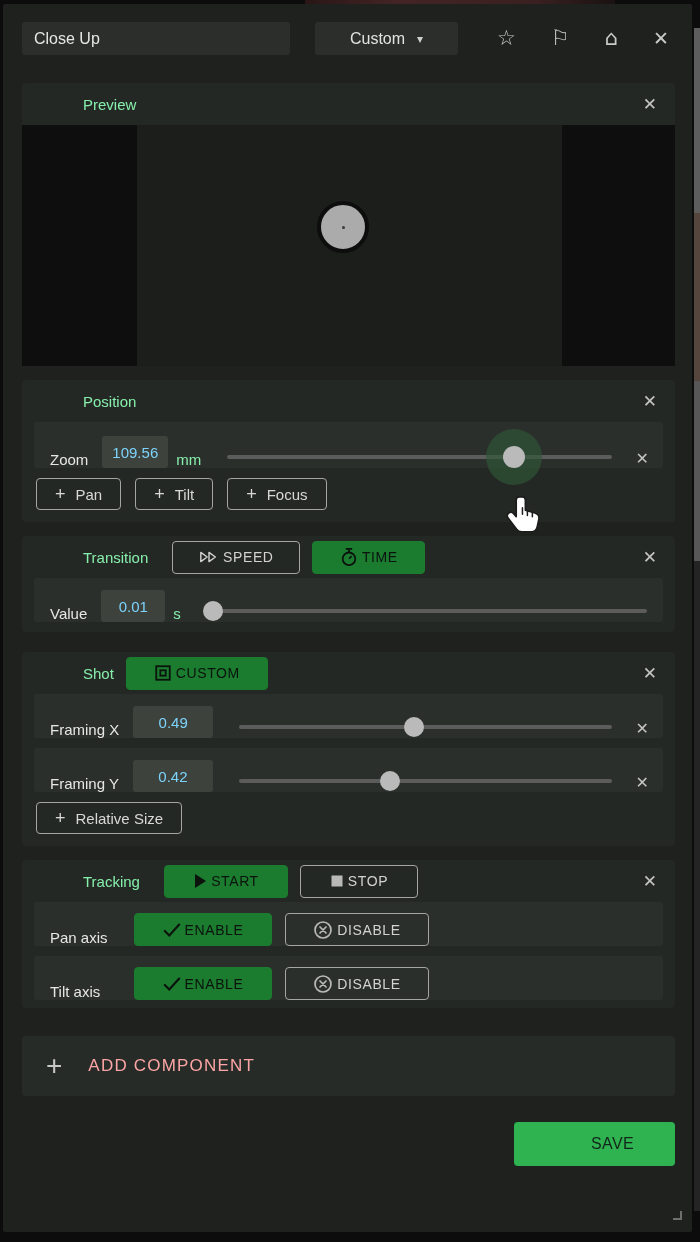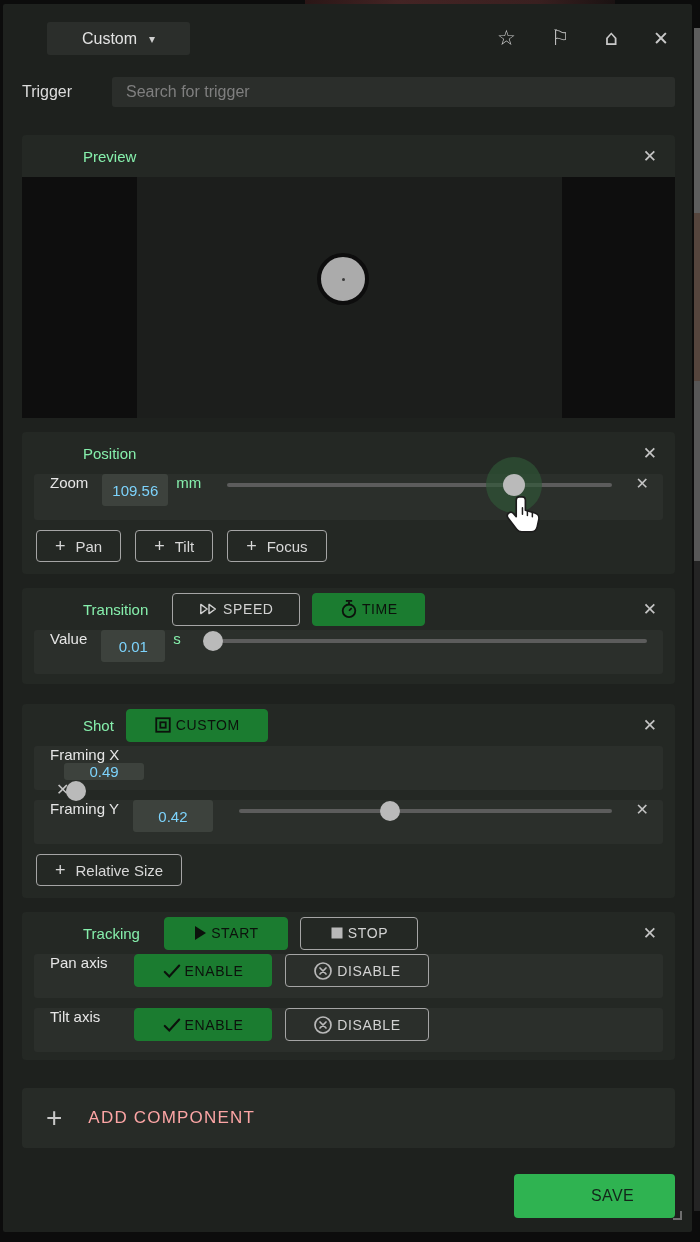--- a/index.html
+++ b/index.html
@@ -42,21 +42,21 @@
   
   .panel { background:#242824; border-radius:4px; margin-top:14px; overflow:visible; }
   .panel-header { height:42px; display:flex; align-items:center; padding:0 14px 0 14px; gap:12px; }
   .panel-title { color:#86efac; font-size:15px; font-weight:500;margin-left:47px; }
   .x-btn { margin-left:auto; color:#c4c4c4; font-size:17px; cursor:pointer;
     font-family:"DejaVu Sans", sans-serif; line-height:1; padding:2px 4px; }
   .row-x { color:#c4c4c4; font-size:16px; cursor:pointer; font-family:"DejaVu Sans",sans-serif;
     padding:0 6px; }
 
   .ctl-row { margin:0 12px; background:#2b2f2b; border-radius:3px; height:46px;
-    display:flex; align-items:flex-start; padding:0 8px 0 16px; }
+    display:flex; align-items:flex-end; padding:0 8px 0 16px; }
   .ctl-label { color:#e6e6e6; font-size:15px; white-space:nowrap; }
   .val-box { background:#3d423d; border-radius:3px; min-width:64px; height:32px;
     display:flex; align-items:center; justify-content:center; color:#7dd3fc; font-size:15px;
     margin-left:14px; padding:0 10px; }
   .unit { color:#86efac; font-size:15px; margin-left:8px; }
 
   .slider { position:relative; flex:1; height:22px; margin:0 18px 0 26px; cursor:pointer; }
   .track { position:absolute; left:0; right:0; top:9px; height:4px; background:#5c5c5c; border-radius:2px; }
   .handle { position:absolute; top:1px; width:20px; height:20px; border-radius:50%;
     background:#bababa; }
@@ -115,36 +115,33 @@
 <div id="stage">
   <div class="top-maroon"></div>
   <div class="edge-strip edge-grey1"></div>
   <div class="edge-strip edge-brown"></div>
   <div class="edge-strip edge-grey2"></div>
   <div class="edge-strip edge-dark"></div>
 
   <div class="dialog">
 
     <div class="topbar">
+      <input class="name-input" value="Close Up" style="">
       <div class="type-select">
         <span>Custom</span>
         <span class="caret">▾</span>
       </div>
       <div class="topbar-icons">
         <span class="glyph-icon">☆</span>
         <span class="glyph-icon">⚐</span>
         <span class="glyph-icon">⌂</span>
         <span class="glyph-icon glyph-close">✕</span>
       </div>
     </div>
 
-    <div class="trigger-row">
-      <span class="trigger-label">Trigger</span>
-      <input class="trigger-input" placeholder="Search for trigger" style="">
-    </div>
 
     <div class="panel preview-panel">
       <div class="panel-header">
         <span class="panel-title">Preview</span>
         <span class="x-btn">✕</span>
       </div>
       <div class="preview-body">
         <div class="pv-bar-l"></div>
         <div class="pv-center">
           <div class="pv-circle">
@@ -224,21 +221,21 @@
         <span class="panel-title">Shot</span>
         <div class="btn btn-green" style="width:142px;">
           <svg class="icon" width="18" height="18" viewBox="0 0 20 20">
             <rect x="2.5" y="2.5" width="15" height="15" fill="none" stroke="#0c120c" stroke-width="2"></rect>
             <rect x="7" y="7" width="6" height="6" fill="none" stroke="#0c120c" stroke-width="2"></rect>
           </svg>
           <span>CUSTOM</span>
         </div>
         <span class="x-btn">✕</span>
       </div>
-      <div class="ctl-row" style="height:44px;flex-direction:column;">
+      <div class="ctl-row" style="height:44px;">
         <span class="ctl-label">Framing X</span>
         <span class="val-box" style="min-width:80px;">0.49</span>
         <div class="slider">
           <div class="track"></div>
           <div class="handle" style="left: calc(47% - 10px);"></div>
         </div>
         <span class="row-x">✕</span>
       </div>
       <div class="gap10"></div>
       <div class="ctl-row" style="height:44px;">

